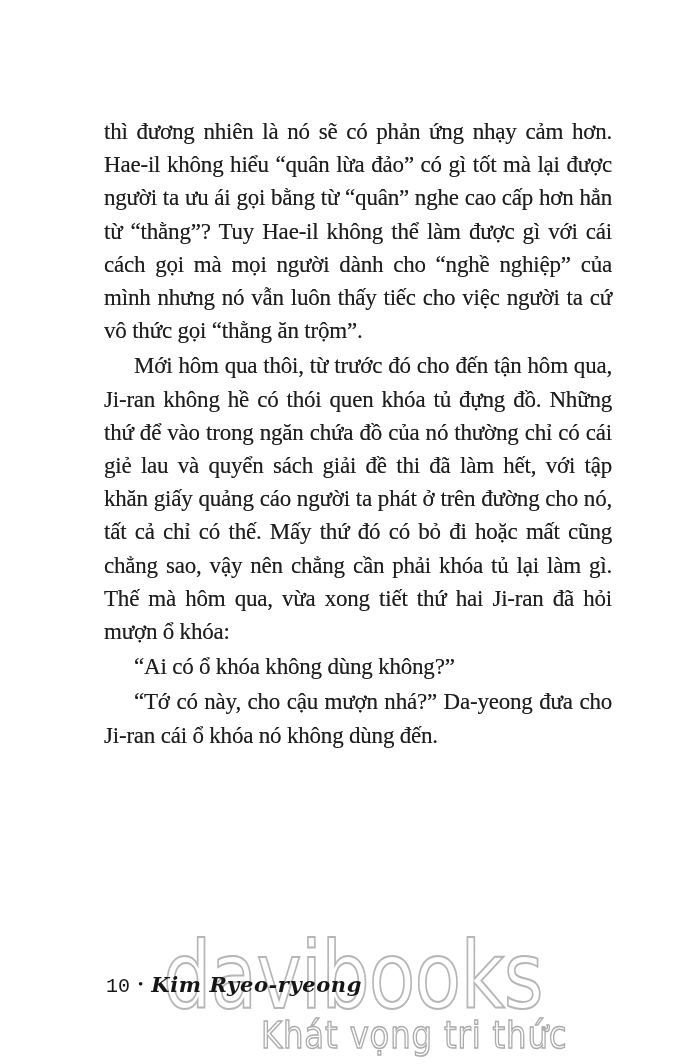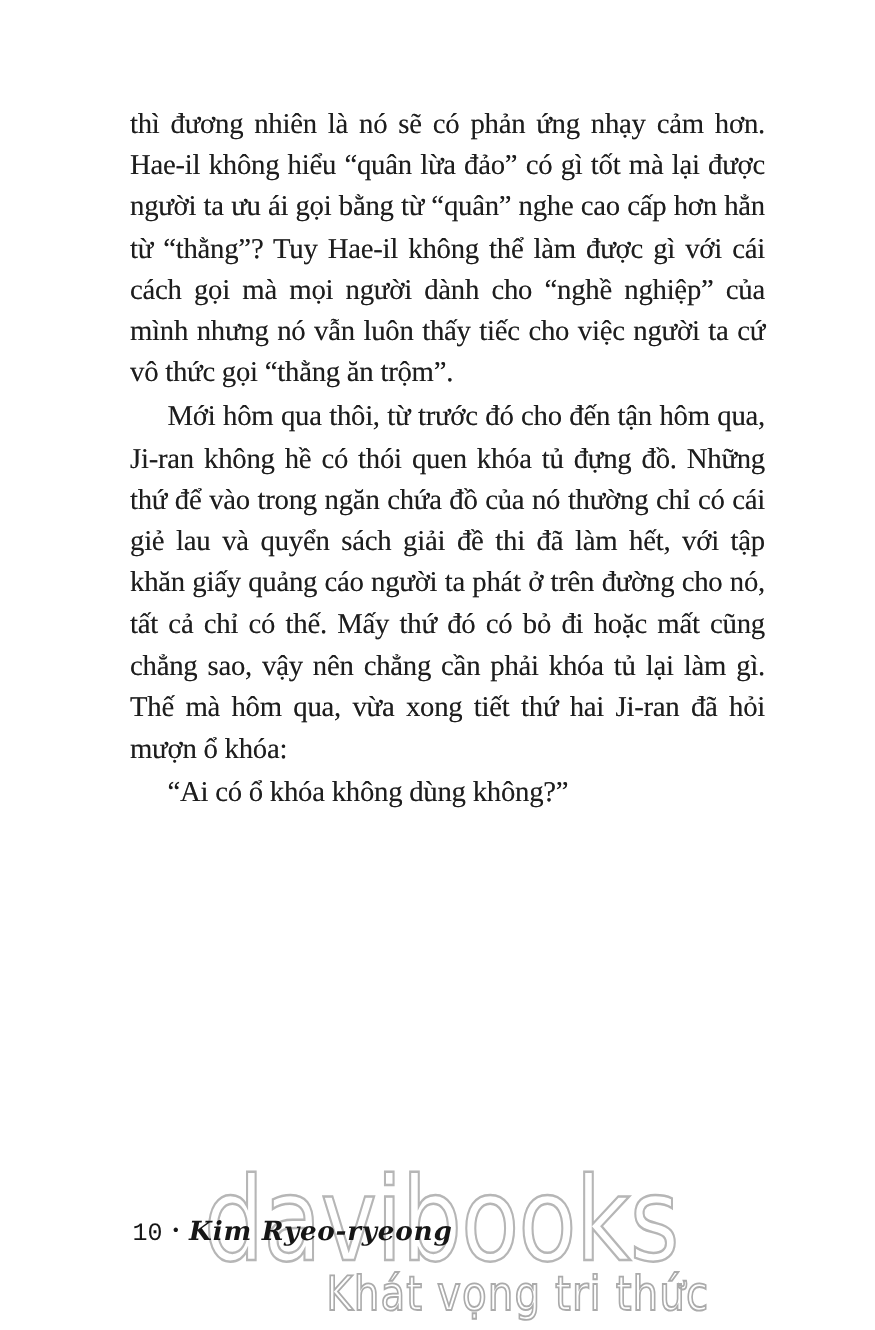--- a/index.html
+++ b/index.html
@@ -29,20 +29,21 @@
     text-align: justify;
     letter-spacing: -0.2px;
     text-shadow: 0 0 0.4px rgba(30,30,30,0.55);
   }
   .para {
     margin: 0 0 2px 0;
     text-indent: 30px;
   }
   .para.continuation {
     text-indent: 0;
+    margin-top: 33px;
   }
 
   
   .footer {
     position: absolute;
     left: 106px;
     top: 972px;
     z-index: 3;
     color: #161616;
     white-space: nowrap;
@@ -102,17 +103,18 @@
 
 <div class="wm" aria-hidden="true">
   <div class="wm-title">davibooks</div>
   <div class="wm-tagline">Khát vọng tri thức</div>
 </div>
 
 <main class="body-text">
   <p class="para continuation">thì đương nhiên là nó sẽ có phản ứng nhạy cảm hơn. Hae-il không hiểu “quân lừa đảo” có gì tốt mà lại được người ta ưu ái gọi bằng từ “quân” nghe cao cấp hơn hẳn từ “thằng”? Tuy Hae-il không thể làm được gì với cái cách gọi mà mọi người dành cho “nghề nghiệp” của mình nhưng nó vẫn luôn thấy tiếc cho việc người ta cứ vô thức gọi “thằng ăn trộm”.</p>
   <p class="para">Mới hôm qua thôi, từ trước đó cho đến tận hôm qua, Ji-ran không hề có thói quen khóa tủ đựng đồ. Những thứ để vào trong ngăn chứa đồ của nó thường chỉ có cái giẻ lau và quyển sách giải đề thi đã làm hết, với tập khăn giấy quảng cáo người ta phát ở trên đường cho nó, tất cả chỉ có thế. Mấy thứ đó có bỏ đi hoặc mất cũng chẳng sao, vậy nên chẳng cần phải khóa tủ lại làm gì. Thế mà hôm qua, vừa xong tiết thứ hai Ji-ran đã hỏi mượn ổ khóa:</p>
   <p class="para">“Ai có ổ khóa không dùng không?”</p>
+  <p class="para">“Tớ có này, cho cậu mượn nhá?” Da-yeong đưa cho Ji-ran cái ổ khóa nó không dùng đến.</p>
 </main>
 
 <footer class="footer">
   <span class="pagenum">10</span><span class="sep">•</span><span class="author">Kim Ryeo-ryeong</span>
 </footer>
 
 </body></html>

